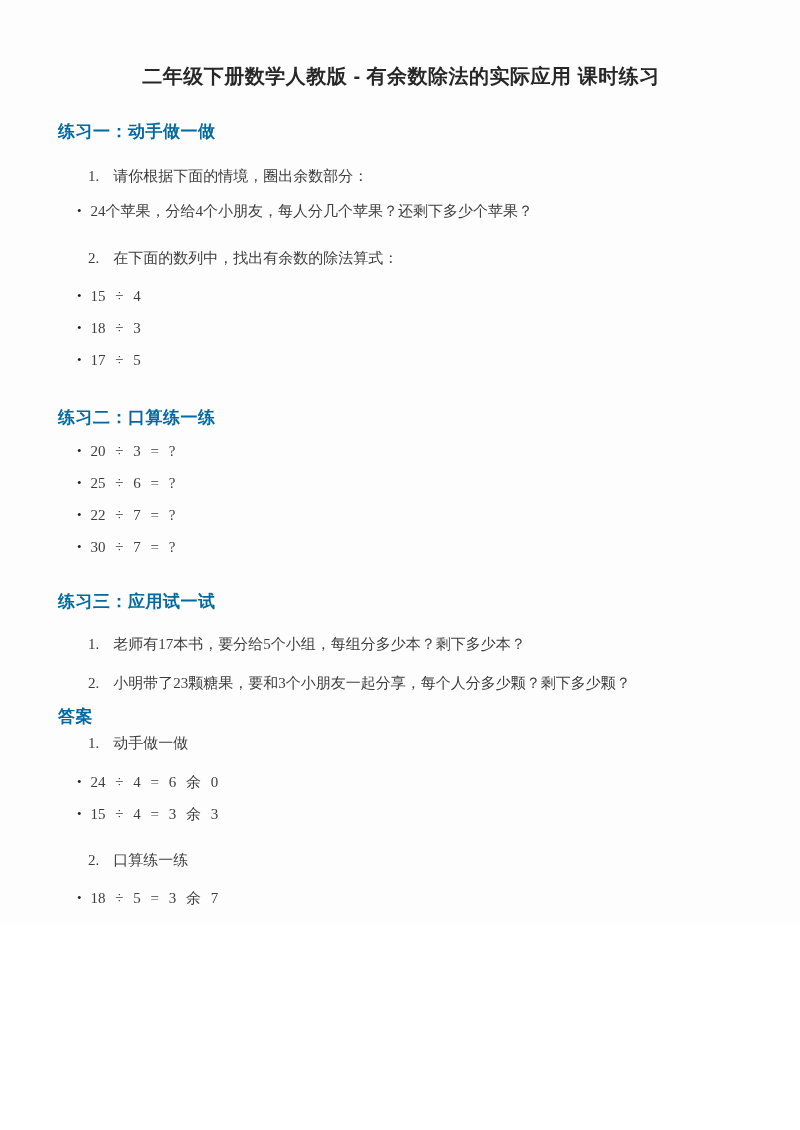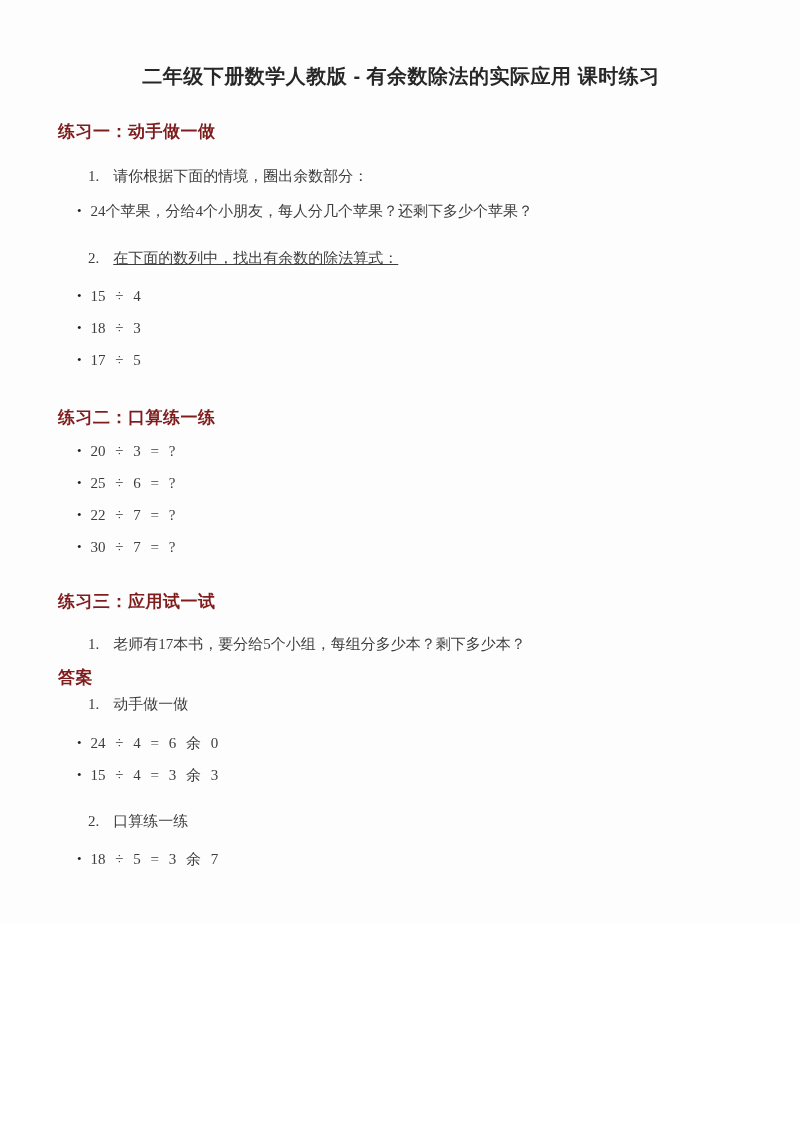--- a/index.html
+++ b/index.html
@@ -26,40 +26,40 @@
     line-height: 26px;
     text-align: center;
     color: #272727;
     letter-spacing: 0.5px;
   }
   .h2 {
     font-family: "Liberation Sans", "DejaVu Sans", sans-serif;
     font-weight: bold;
     font-size: 17px;
     line-height: 20px;
-    color: #7f1d1d;
+    color: #0369a1;
     letter-spacing: 0.5px;
   }
   .line { font-size: 15px; line-height: 18px; }
   .num-line { padding-left: 30px; }
   .num-line .num { display: inline-block; margin-right: 14px; }
   .bullet-line { padding-left: 19px; }
   .bullet-line .bullet {
     display: inline-block;
     margin-right: 9px;
     font-size: 13px;
     color: #1e1e1e;
     vertical-align: 1px;
   }
   .math { word-spacing: 6px; }
   
   .mt-h2-1   { margin-top: 33px; }
   .mt-item1  { margin-top: 25px; }
   .mt-b1     { margin-top: 17px; }
-  .mt-item2  { margin-top: 29px; text-decoration: underline; }
+  .mt-item2  { margin-top: 29px; }
   .mt-exfirst{ margin-top: 20px; }
   .mt-ex     { margin-top: 14px; }
   .mt-h2-2   { margin-top: 39px; }
   .mt-exfirst2{ margin-top: 22px; }
   .mt-h2-3   { margin-top: 36px; }
   .mt-p3i1   { margin-top: 23px; }
   .mt-p3i2   { margin-top: 21px; }
   .mt-h2-4   { margin-top: 15px; }
   .mt-ans1   { margin-top: 7px; }
   .mt-ansex  { margin-top: 21px; }
@@ -153,20 +153,23 @@
         <span class="bullet">•</span><span class="math">30 ÷ 7 = ?</span>
       </div>
     </div>
 
     <div>
       <div class="h2 mt-h2-3">练习三：应用试一试</div>
 
       <div class="line num-line mt-p3i1">
         <span class="num">1.</span><span>老师有17本书，要分给5个小组，每组分多少本？剩下多少本？</span>
       </div>
+      <div class="line num-line mt-p3i2">
+        <span class="num">2.</span><span>小明带了23颗糖果，要和3个小朋友一起分享，每个人分多少颗？剩下多少颗？</span>
+      </div>
     </div>
 
     <div>
       <div class="h2 mt-h2-4">答案</div>
 
       <div class="line num-line mt-ans1">
         <span class="num">1.</span><span>动手做一做</span>
       </div>
 
       <div class="line bullet-line mt-ansex">

